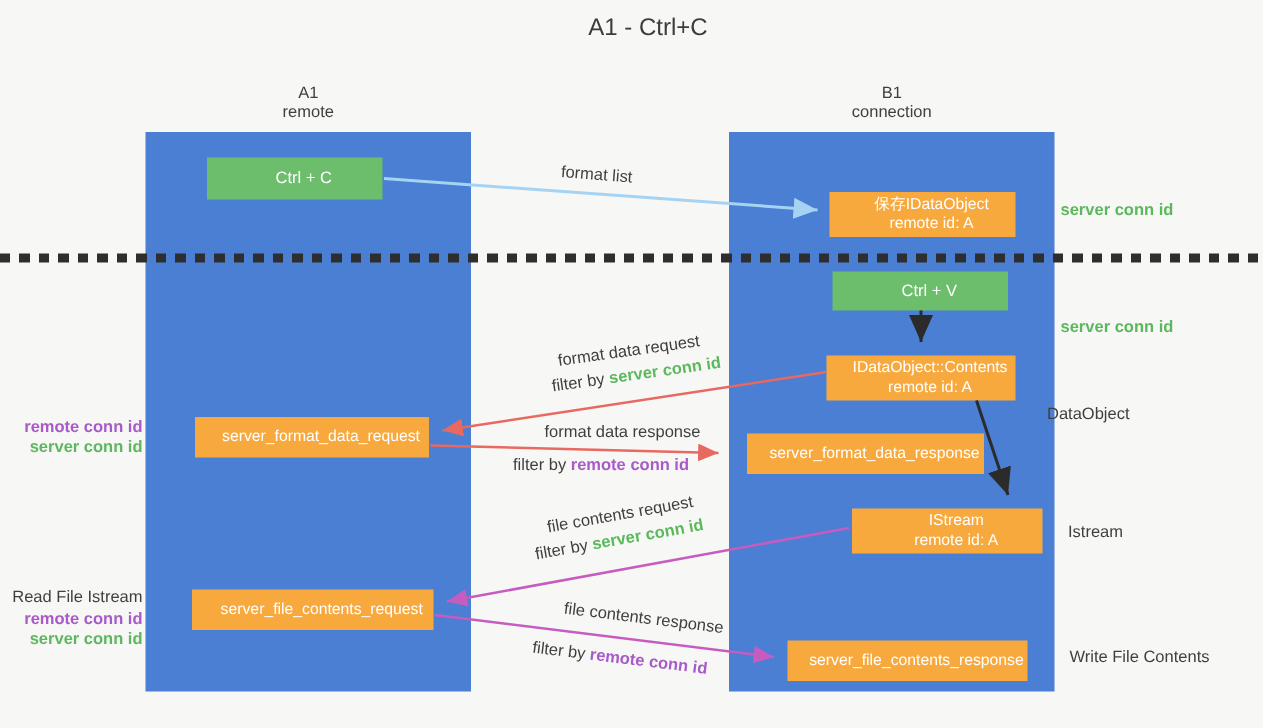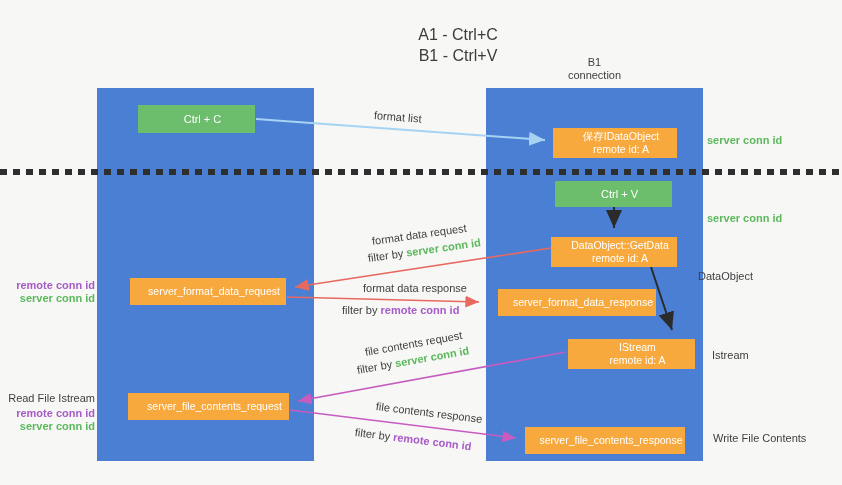--- a/index.html
+++ b/index.html
@@ -3,22 +3,22 @@
 <meta charset="utf-8">
 <style>
   * { margin:0; padding:0; box-sizing:border-box; }
   body { background:#f7f7f6; }
   .canvas {
     position:relative; width:842px; height:485px;
     background:var(--background,#f7f7f6);
     font-family:"Liberation Sans", sans-serif;
     overflow:hidden;
   }
-  .title { position:absolute; top:8px; left:318px; width:280px; text-align:center;
-           font-size:16px; line-height:21px; color:#3c3c3c;margin-top:16px; }
+  .title { position:absolute; top:8px; left:292px; width:280px; text-align:center;
+           font-size:16px; line-height:21px; color:#3c3c3c; }
   .lane-header { position:absolute; top:56px; width:217px; text-align:center;
                  font-size:11px; line-height:13px; color:#3f3f3f; }
   .lane-header.left { left:97px; }
   .lane-header.right { left:486px; }
   .lane { position:absolute; top:88px; width:217px; height:373px;
           background:var(--lane-blue,#4a7fd4); }
   .lane.left { left:97px; }
   .lane.right { left:486px; }
   .dash-line { position:absolute; left:0; top:169px; width:842px; height:6px;
                background:repeating-linear-gradient(90deg,#2e2e2e 0 7px,transparent 7px 13px); }
@@ -36,23 +36,26 @@
   .purple-text { color:var(--text-purple,#a85bc8); font-weight:bold; }
   svg.overlay { position:absolute; left:0; top:0; pointer-events:none; }
 </style>
 </head>
 <body>
 
 <div class="canvas">
 
   <div class="title">
     <div>A1 - Ctrl+C</div>
-    <div>B1 - Ctrl+V</div>
   </div>
 
+  <div class="lane-header left">
+    <div>A1</div>
+    <div>remote</div>
+  </div>
   <div class="lane-header right">
     <div>B1</div>
     <div>connection</div>
   </div>
 
   <div class="lane left"></div>
   <div class="lane right"></div>
 
   <div class="dash-line"></div>
 
@@ -63,21 +66,21 @@
   <div class="node orange" style="left:553px; top:128px; width:124px; height:30px;">
     <div>保存IDataObject</div>
     <div>remote id: A</div>
   </div>
 
   <div class="node green" style="left:555px; top:181px; width:117px; height:26px;">
     <div>Ctrl + V</div>
   </div>
 
   <div class="node orange" style="left:551px; top:237px; width:126px; height:30px;">
-    <div>DataObject::GetData</div>
+    <div>IDataObject::Contents</div>
     <div>remote id: A</div>
   </div>
 
   <div class="node orange" style="left:130px; top:278px; width:156px; height:27px;">
     <div>server_format_data_request</div>
   </div>
 
   <div class="node orange" style="left:498px; top:289px; width:158px; height:27px;">
     <div>server_format_data_response</div>
   </div>

